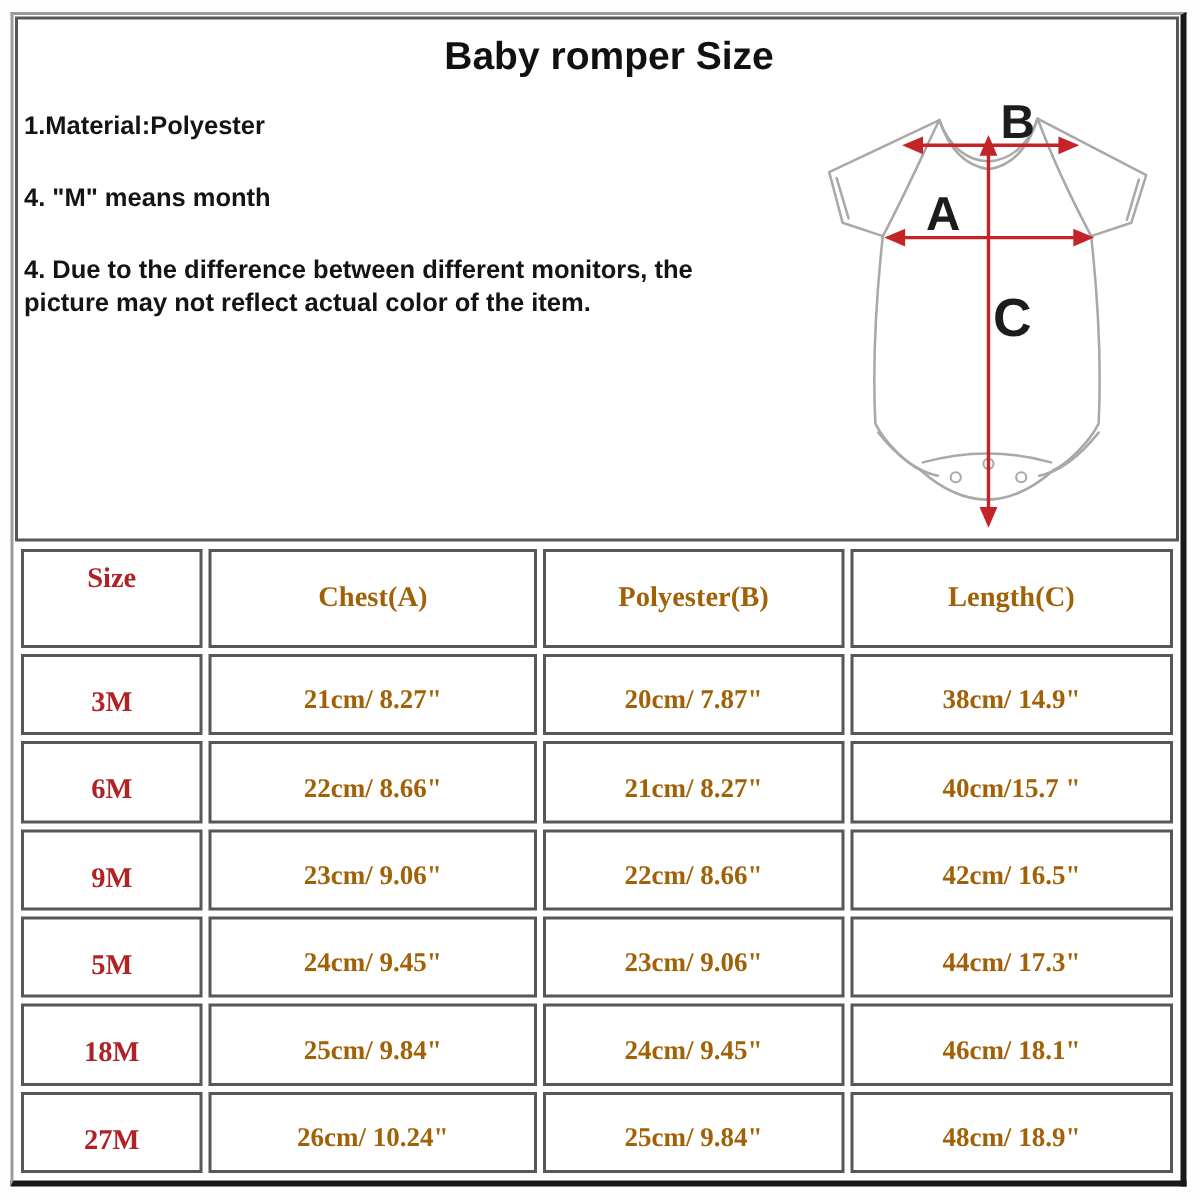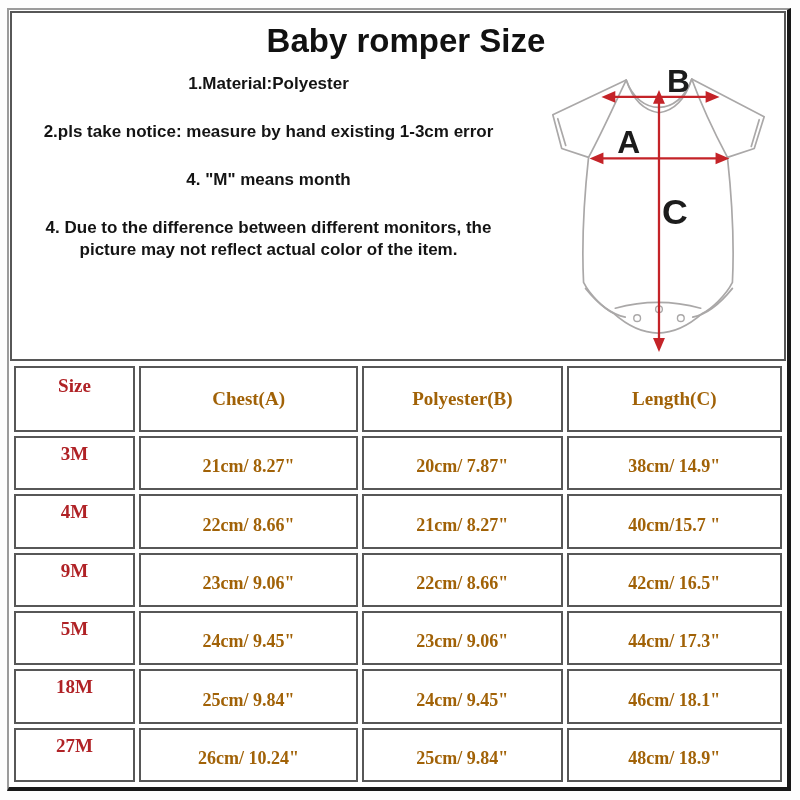--- a/index.html
+++ b/index.html
@@ -7,53 +7,52 @@
         font-family:"Liberation Sans",sans-serif;}
   #frame{position:absolute;left:7px;top:8px;right:9px;bottom:9px;background:#ffffff;
          border-left:2px solid var(--border-gray);
          border-top:2px solid var(--border-gray);
          border-right:4px solid var(--border-dark);
          border-bottom:4px solid var(--border-dark);}
   
   #top-section{position:absolute;left:1px;top:1px;right:1px;height:350px;
                border:2px solid var(--cell-border);background:#ffffff;box-sizing:border-box;}
   #title{position:absolute;left:0;right:0;top:9px;text-align:center;
-         font-size:33px;font-weight:bold;color:#111;letter-spacing:0px;margin-left:16px;}
+         font-size:26px;font-weight:bold;color:#111;letter-spacing:0px;margin-left:16px;}
   #notes{position:absolute;left:4px;top:60px;width:505px;}
-  .note{font-size:17px;font-weight:bold;color:#141414;line-height:22px;margin:0 0 26px 0;text-align:center;}
+  .note{font-size:17px;font-weight:bold;color:#141414;line-height:22px;margin:0 0 26px 0;}
   
   #diagram{position:absolute;left:516px;top:50px;width:258px;height:296px;}
   .outline{fill:none;stroke:var(--outline-gray);stroke-width:1.7;stroke-linejoin:round;stroke-linecap:round;}
   .snap{fill:#ffffff;stroke:var(--outline-gray);stroke-width:1.4;}
   .arrow{stroke:var(--red-arrow);stroke-width:2.3;}
   .ahead{fill:var(--red-arrow);stroke:none;}
   .dlabel{font-family:"Liberation Sans",sans-serif;font-weight:bold;fill:#1c1c1c;}
   
   #table-wrap{position:absolute;left:1px;right:1px;top:352px;bottom:1px;}
   table{width:100%;height:100%;border-collapse:separate;border-spacing:4px;table-layout:fixed;}
   td{border:2px solid var(--cell-border);background:#ffffff;text-align:center;
      font-family:"Liberation Serif",serif;font-weight:bold;color:#a16207;overflow:hidden;}
   tr.hdr td{height:54px;}
   td.hd{vertical-align:middle;font-size:19px;}
   td.size-h{vertical-align:top;padding-top:7px;font-size:19px;color:var(--red-text);}
-  td.size-c{vertical-align:top;padding-top:5px;font-size:19px;color:var(--red-text);}
+  td.size-c{vertical-align:top;padding-top:20px;font-size:19px;color:var(--red-text);}
   td.val{vertical-align:bottom;padding-bottom:11px;font-size:18px;}
 </style>
 </head>
 <body>
 
 <div id="page">
   <div id="frame">
 
     <div id="top-section">
       <div id="title">Baby romper Size</div>
 
       <div id="notes">
         <p class="note">1.Material:Polyester</p>
-        <p class="note">2.pls take notice: measure by hand existing 1-3cm error</p>
         <p class="note">4. "M" means month</p>
         <p class="note">4. Due to the difference between different monitors, the picture may not reflect actual color of the item.</p>
       </div>
 
       <svg id="diagram" viewBox="0 0 260 296" xmlns="http://www.w3.org/2000/svg">
 
         <path class="outline" d="
           M 25,51 L 99,16
           C 112,53 152,53 165,15
           L 238,53 L 228,85 L 201,94
@@ -117,21 +116,21 @@
           <td class="hd">Polyester(B)</td>
           <td class="hd">Length(C)</td>
         </tr>
         <tr>
           <td class="size-c">3M</td>
           <td class="val">21cm/ 8.27"</td>
           <td class="val">20cm/ 7.87"</td>
           <td class="val">38cm/ 14.9"</td>
         </tr>
         <tr>
-          <td class="size-c">4M</td>
+          <td class="size-c">6M</td>
           <td class="val">22cm/ 8.66"</td>
           <td class="val">21cm/ 8.27"</td>
           <td class="val">40cm/15.7 "</td>
         </tr>
         <tr>
           <td class="size-c">9M</td>
           <td class="val">23cm/ 9.06"</td>
           <td class="val">22cm/ 8.66"</td>
           <td class="val">42cm/ 16.5"</td>
         </tr>

